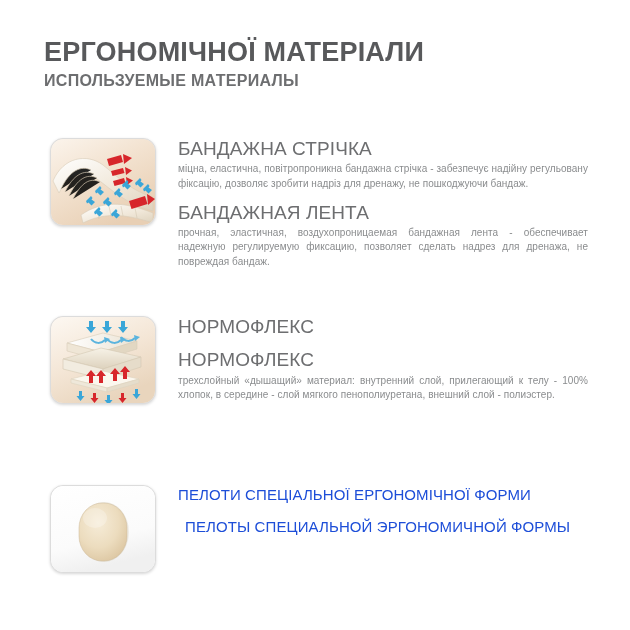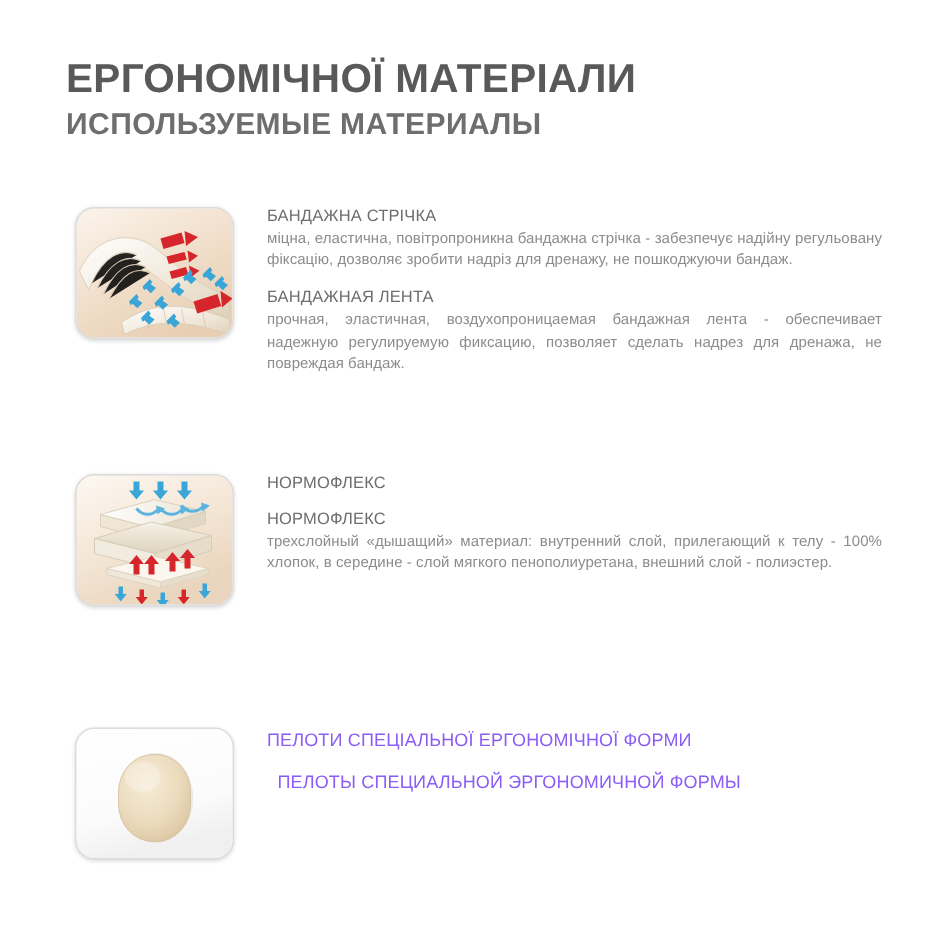--- a/index.html
+++ b/index.html
@@ -24,21 +24,21 @@
   }
   .title-ua {
     font-size: 27px;
     font-weight: bold;
     color: #58595b;
     letter-spacing: 0.2px;
     line-height: 1.05;
     white-space: nowrap;
   }
   .title-ru {
-    font-size: 20px;
+    font-size: 16px;
     font-weight: bold;
     color: #6d6e70;
     letter-spacing: 0.3px;
     line-height: 1.05;
     margin-top: 7px;
     white-space: nowrap;
   }
 
   
   .section {
@@ -72,41 +72,41 @@
   .textcol {
     position: absolute;
     left: 178px;
     width: 410px;
     top: 0;
   }
   .block { margin-bottom: 11px; }
   .block:last-child { margin-bottom: 0; }
 
   .heading {
-    font-size: 11px;
+    font-size: 19px;
     font-weight: normal;
     color: #6d6e70;
     line-height: 1.18;
     margin-bottom: 2px;
     letter-spacing: 0.1px;
   }
   .body {
     font-size: 10px;
     color: #8a8c8e;
     line-height: 1.42;
     text-align: justify;
     letter-spacing: 0.05px;
   }
 
   
   .pelot-block { margin-bottom: 12px; }
   .pelot-block:last-child { margin-bottom: 17px; }
   .pelot-heading {
-    font-size: 12px;
-    color: #8b5cf6;
+    font-size: 15px;
+    color: #1d4ed8;
     line-height: 1.36;
     letter-spacing: 0.1px;
   }
   #pelot-ru { margin-left: 7px; }
 
   
   svg { display: block; }
 </style>
 </head>
 <body>

